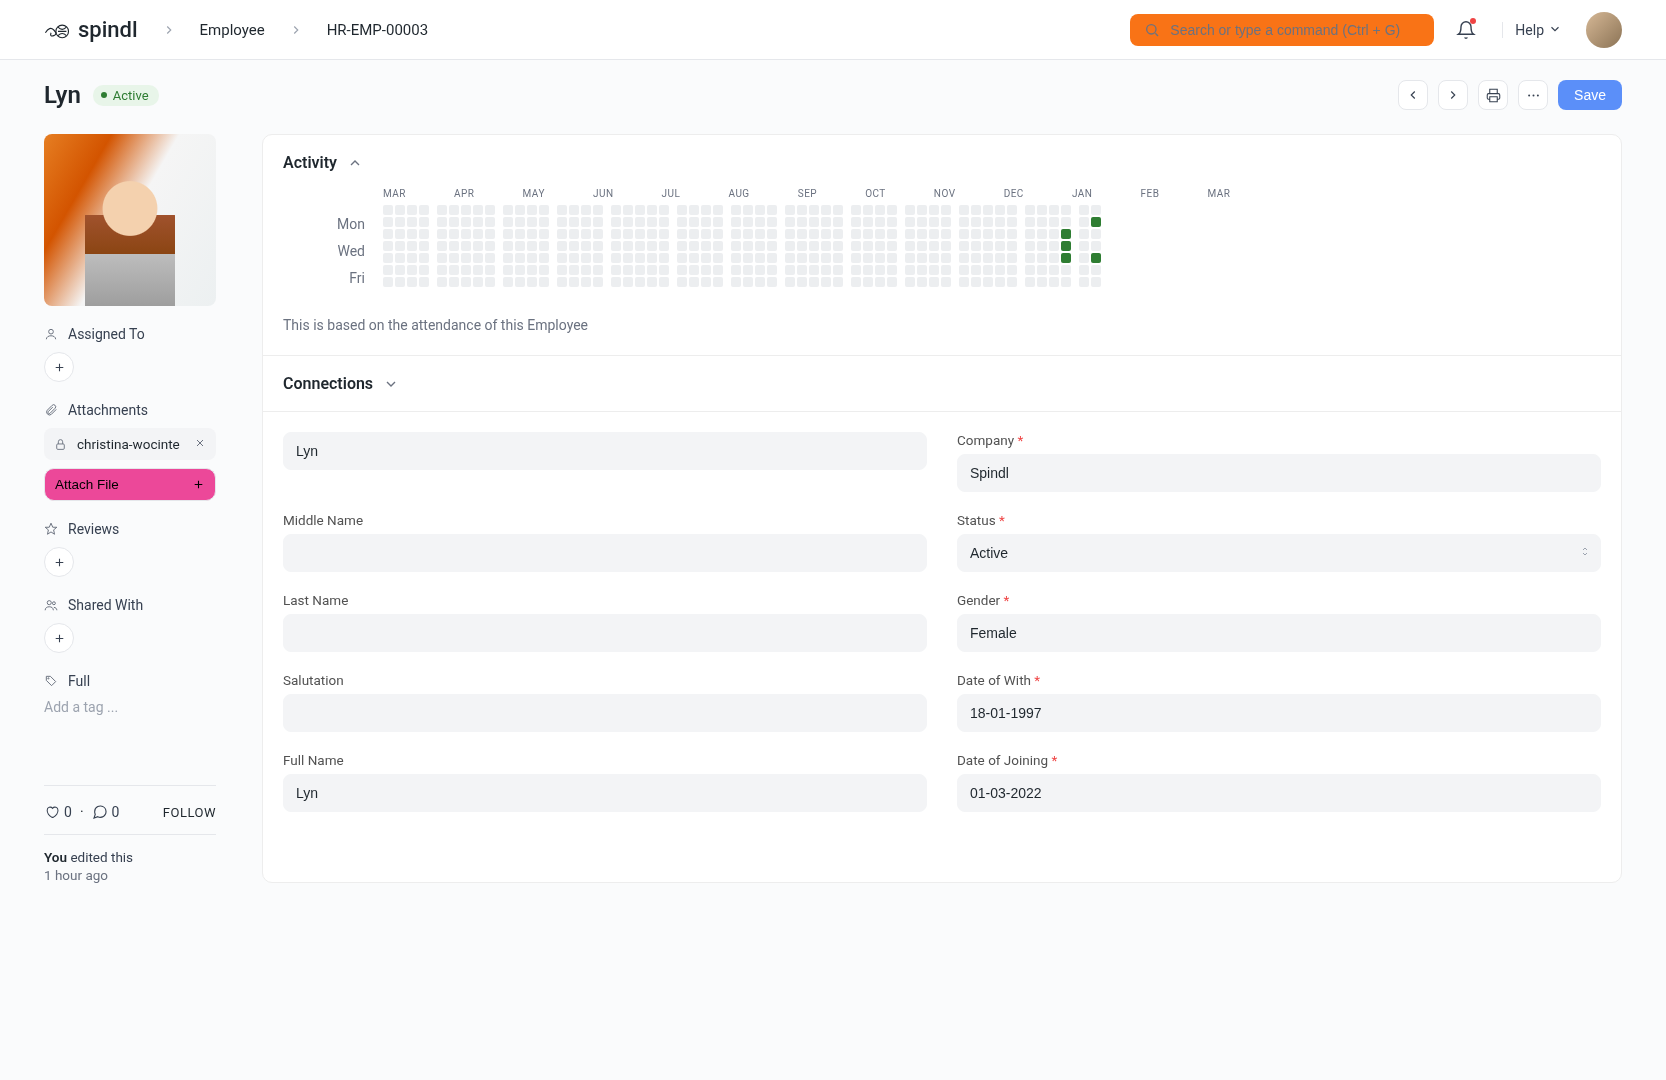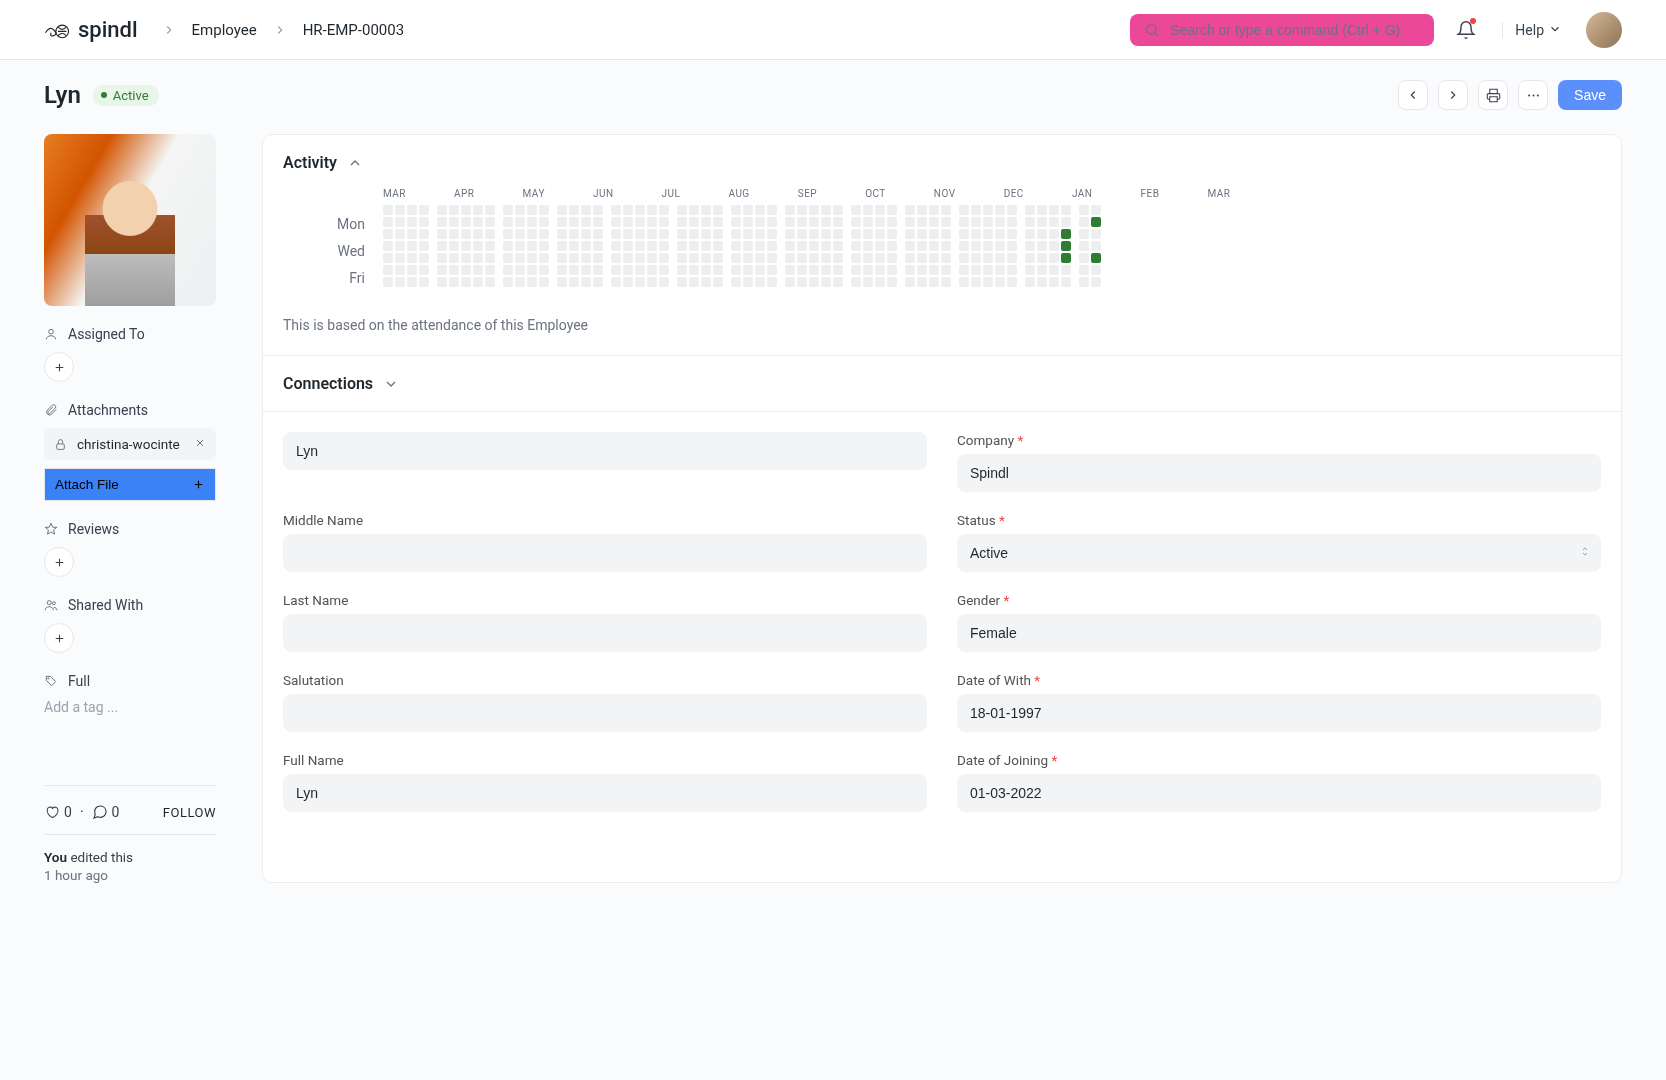--- a/index.html
+++ b/index.html
@@ -1,24 +1,24 @@
 <!DOCTYPE html>
 <html><head>
 <meta charset="utf-8">
 <style>
 * { box-sizing: border-box; margin: 0; padding: 0; }
 body { font-family: -apple-system, BlinkMacSystemFont, "Segoe UI", Roboto, sans-serif; background: #fff; color: #1f272e; font-size: 14px; }
 .header { display: flex; align-items: center; padding: 12px 44px; border-bottom: 1px solid #e5e7eb; gap: 16px; height: 60px; }
 .logo { display: flex; align-items: center; gap: 6px; font-size: 22px; font-weight: 500; color: #1f272e; }
 .logo-icon { width: 28px; height: 22px; }
-.breadcrumbs { display: flex; align-items: center; gap: 16px; color: #6b7280; font-size: 15px; margin-left: 8px; }
+.breadcrumbs { display: flex; align-items: center; gap: 24px; color: #6b7280; font-size: 15px; margin-left: 8px; }
 .breadcrumbs .crumb { color: #1f272e; }
 .breadcrumbs .sep { color: #9ca3af; width: 14px; height: 14px; }
 .header-spacer { flex: 1; }
-.search-box { display: flex; align-items: center; background: #ec4899; border-radius: 8px; padding: 8px 14px; width: 304px; gap: 10px; color: #6b7280; }
+.search-box { display: flex; align-items: center; background: #f97316; border-radius: 8px; padding: 8px 14px; width: 304px; gap: 10px; color: #6b7280; }
 .search-box input { border: none; background: transparent; outline: none; flex: 1; font-size: 14px; color: #1f272e; }
 .search-box input::placeholder { color: #6b7280; }
 .header-icon-btn { width: 32px; height: 32px; display: flex; align-items: center; justify-content: center; cursor: pointer; color: #374151; position: relative; }
 .notif-dot { position: absolute; top: 4px; right: 6px; width: 6px; height: 6px; background: #ef4444; border-radius: 50%; }
 .help-btn { display: flex; align-items: flex-start; gap: 4px; cursor: pointer; color: #374151; padding-left: 12px; border-left: 1px solid #e5e7eb; margin-left: 4px; }
 .avatar-img { width: 36px; height: 36px; border-radius: 50%; background: linear-gradient(135deg, #d6b896 0%, #8b7355 100%); margin-left: 8px; }
 .page { padding: 20px 44px; background: #fafbfc; min-height: calc(100vh - 60px); }
 .page-header { display: flex; align-items: center; justify-content: space-between; margin-bottom: 24px; }
 .page-title { display: flex; align-items: center; gap: 12px; }
 .page-title h1 { font-size: 24px; font-weight: 600; }
@@ -30,21 +30,21 @@
 .content { display: flex; gap: 46px; }
 .sidebar { width: 172px; flex-shrink: 0; }
 .profile-photo { width: 172px; height: 172px; border-radius: 8px; background: linear-gradient(120deg, #e67e22 0%, #d35400 25%, #f5f5f5 50%, #ecf0f1 100%); overflow: hidden; position: relative; }
 .profile-photo::after { content: ""; position: absolute; bottom: 0; left: 50%; transform: translateX(-50%); width: 90px; height: 130px; background: radial-gradient(circle at 50% 25%, #f4d1ae 0%, #f4d1ae 25%, transparent 26%), linear-gradient(0deg, #9e9e9e 0%, #bdbdbd 40%, transparent 40%), linear-gradient(0deg, transparent 40%, #8b4513 40%, #a0522d 70%, transparent 70%); border-radius: 40px 40px 0 0; }
 .sidebar-section { margin-top: 20px; }
 .sidebar-section-header { display: flex; align-items: center; gap: 10px; color: #374151; font-size: 14px; margin-bottom: 10px; }
 .sidebar-section-header svg { width: 14px; height: 14px; stroke: #6b7280; }
 .add-circle-btn { width: 30px; height: 30px; border: 1px solid #e5e7eb; background: #fff; border-radius: 50%; display: flex; align-items: center; justify-content: center; cursor: pointer; color: #374151; }
 .attachment-pill { display: flex; align-items: center; gap: 10px; background: #f3f4f6; border-radius: 8px; padding: 8px 10px; margin-bottom: 8px; font-size: 13.5px; }
 .attachment-pill .close-x { margin-left: auto; cursor: pointer; color: #6b7280; }
-.attach-file-btn { display: flex; align-items: center; justify-content: space-between; border: 1px solid #e5e7eb; background: #3b82f6; border-radius: 0; padding: 8px 10px; cursor: pointer; font-size: 13.5px; width: 100%; }
+.attach-file-btn { display: flex; align-items: center; justify-content: space-between; border: 1px solid #e5e7eb; background: #ec4899; border-radius: 10px; padding: 8px 10px; cursor: pointer; font-size: 13.5px; width: 100%; }
 .tag-input { color: #9ca3af; font-size: 14px; }
 .sidebar-footer { margin-top: 70px; border-top: 1px solid #e5e7eb; padding-top: 18px; }
 .engagement { display: flex; align-items: center; gap: 8px; margin-bottom: 12px; }
 .engagement-item { display: flex; align-items: center; gap: 4px; color: #374151; font-size: 14px; }
 .follow-txt { margin-left: auto; font-size: 13px; letter-spacing: 0.5px; cursor: pointer; }
 .sidebar-divider { border-top: 1px solid #e5e7eb; margin: 14px 0; }
 .edit-log { font-size: 13.5px; color: #374151; }
 .edit-log .you { font-weight: 600; color: #1f272e; }
 .edit-log .time { color: #6b7280; margin-top: 2px; }
 .main { flex: 1; background: #fff; border: 1px solid #ededed; border-radius: 10px; }

